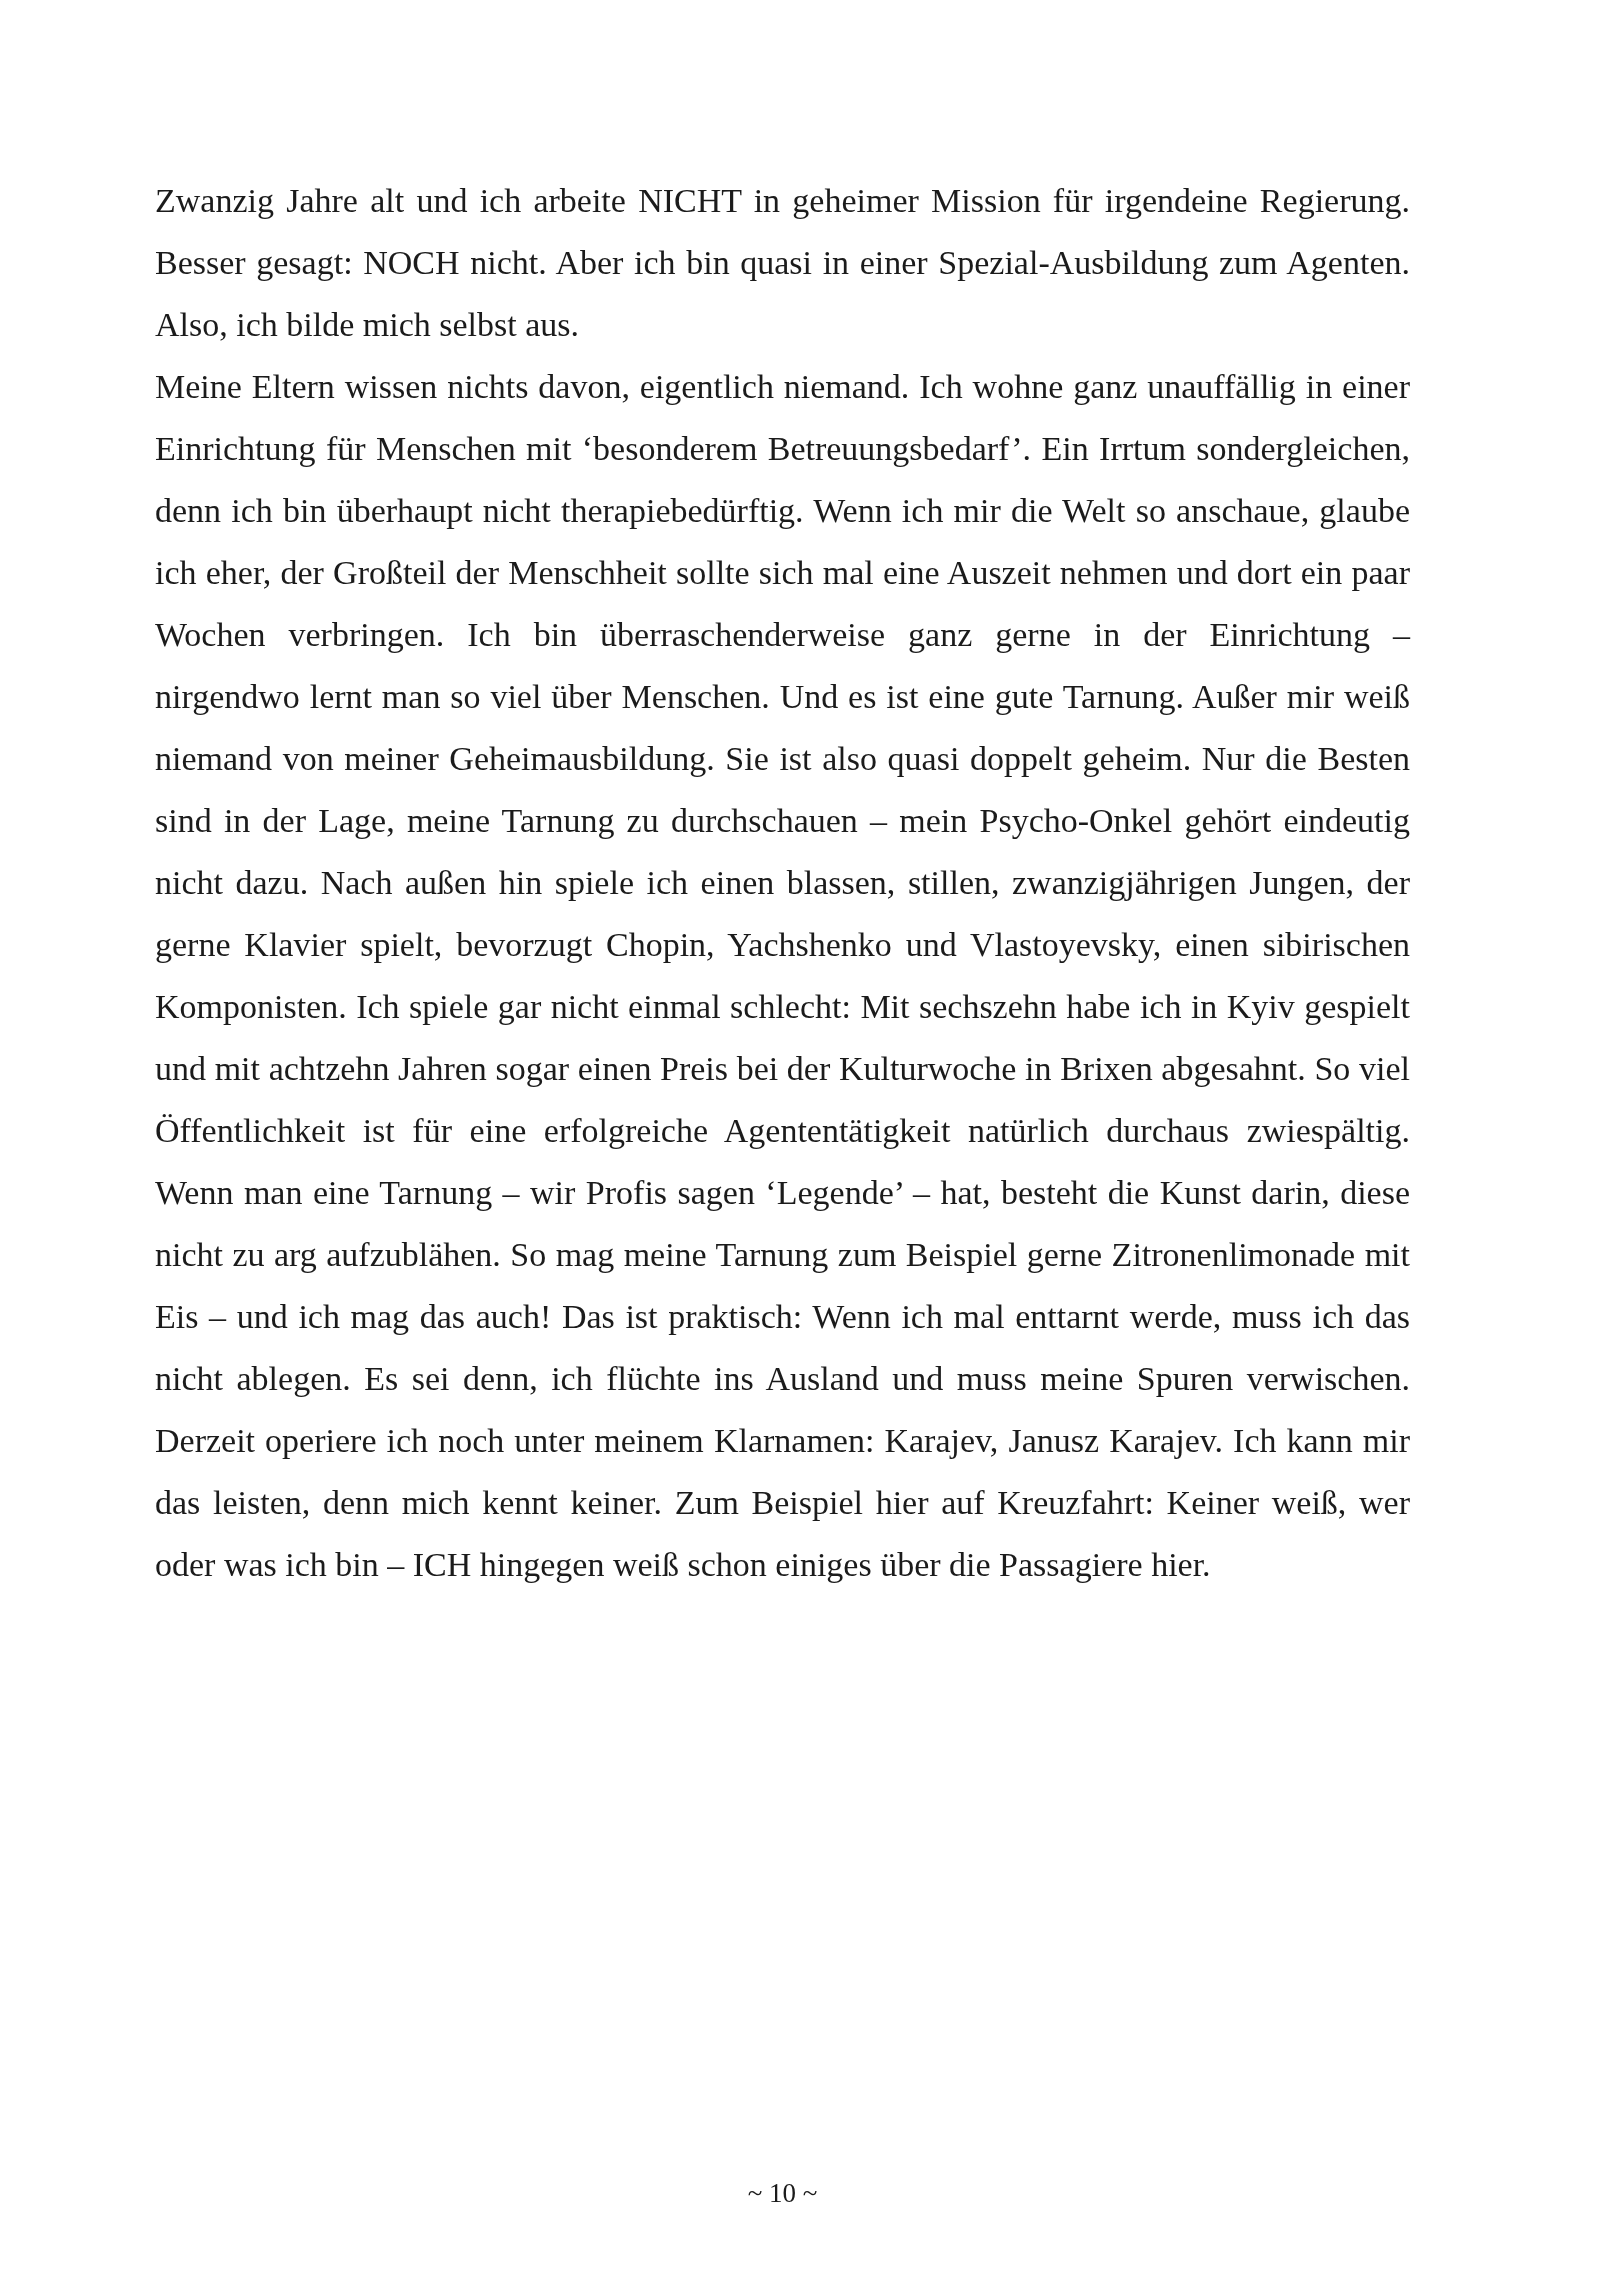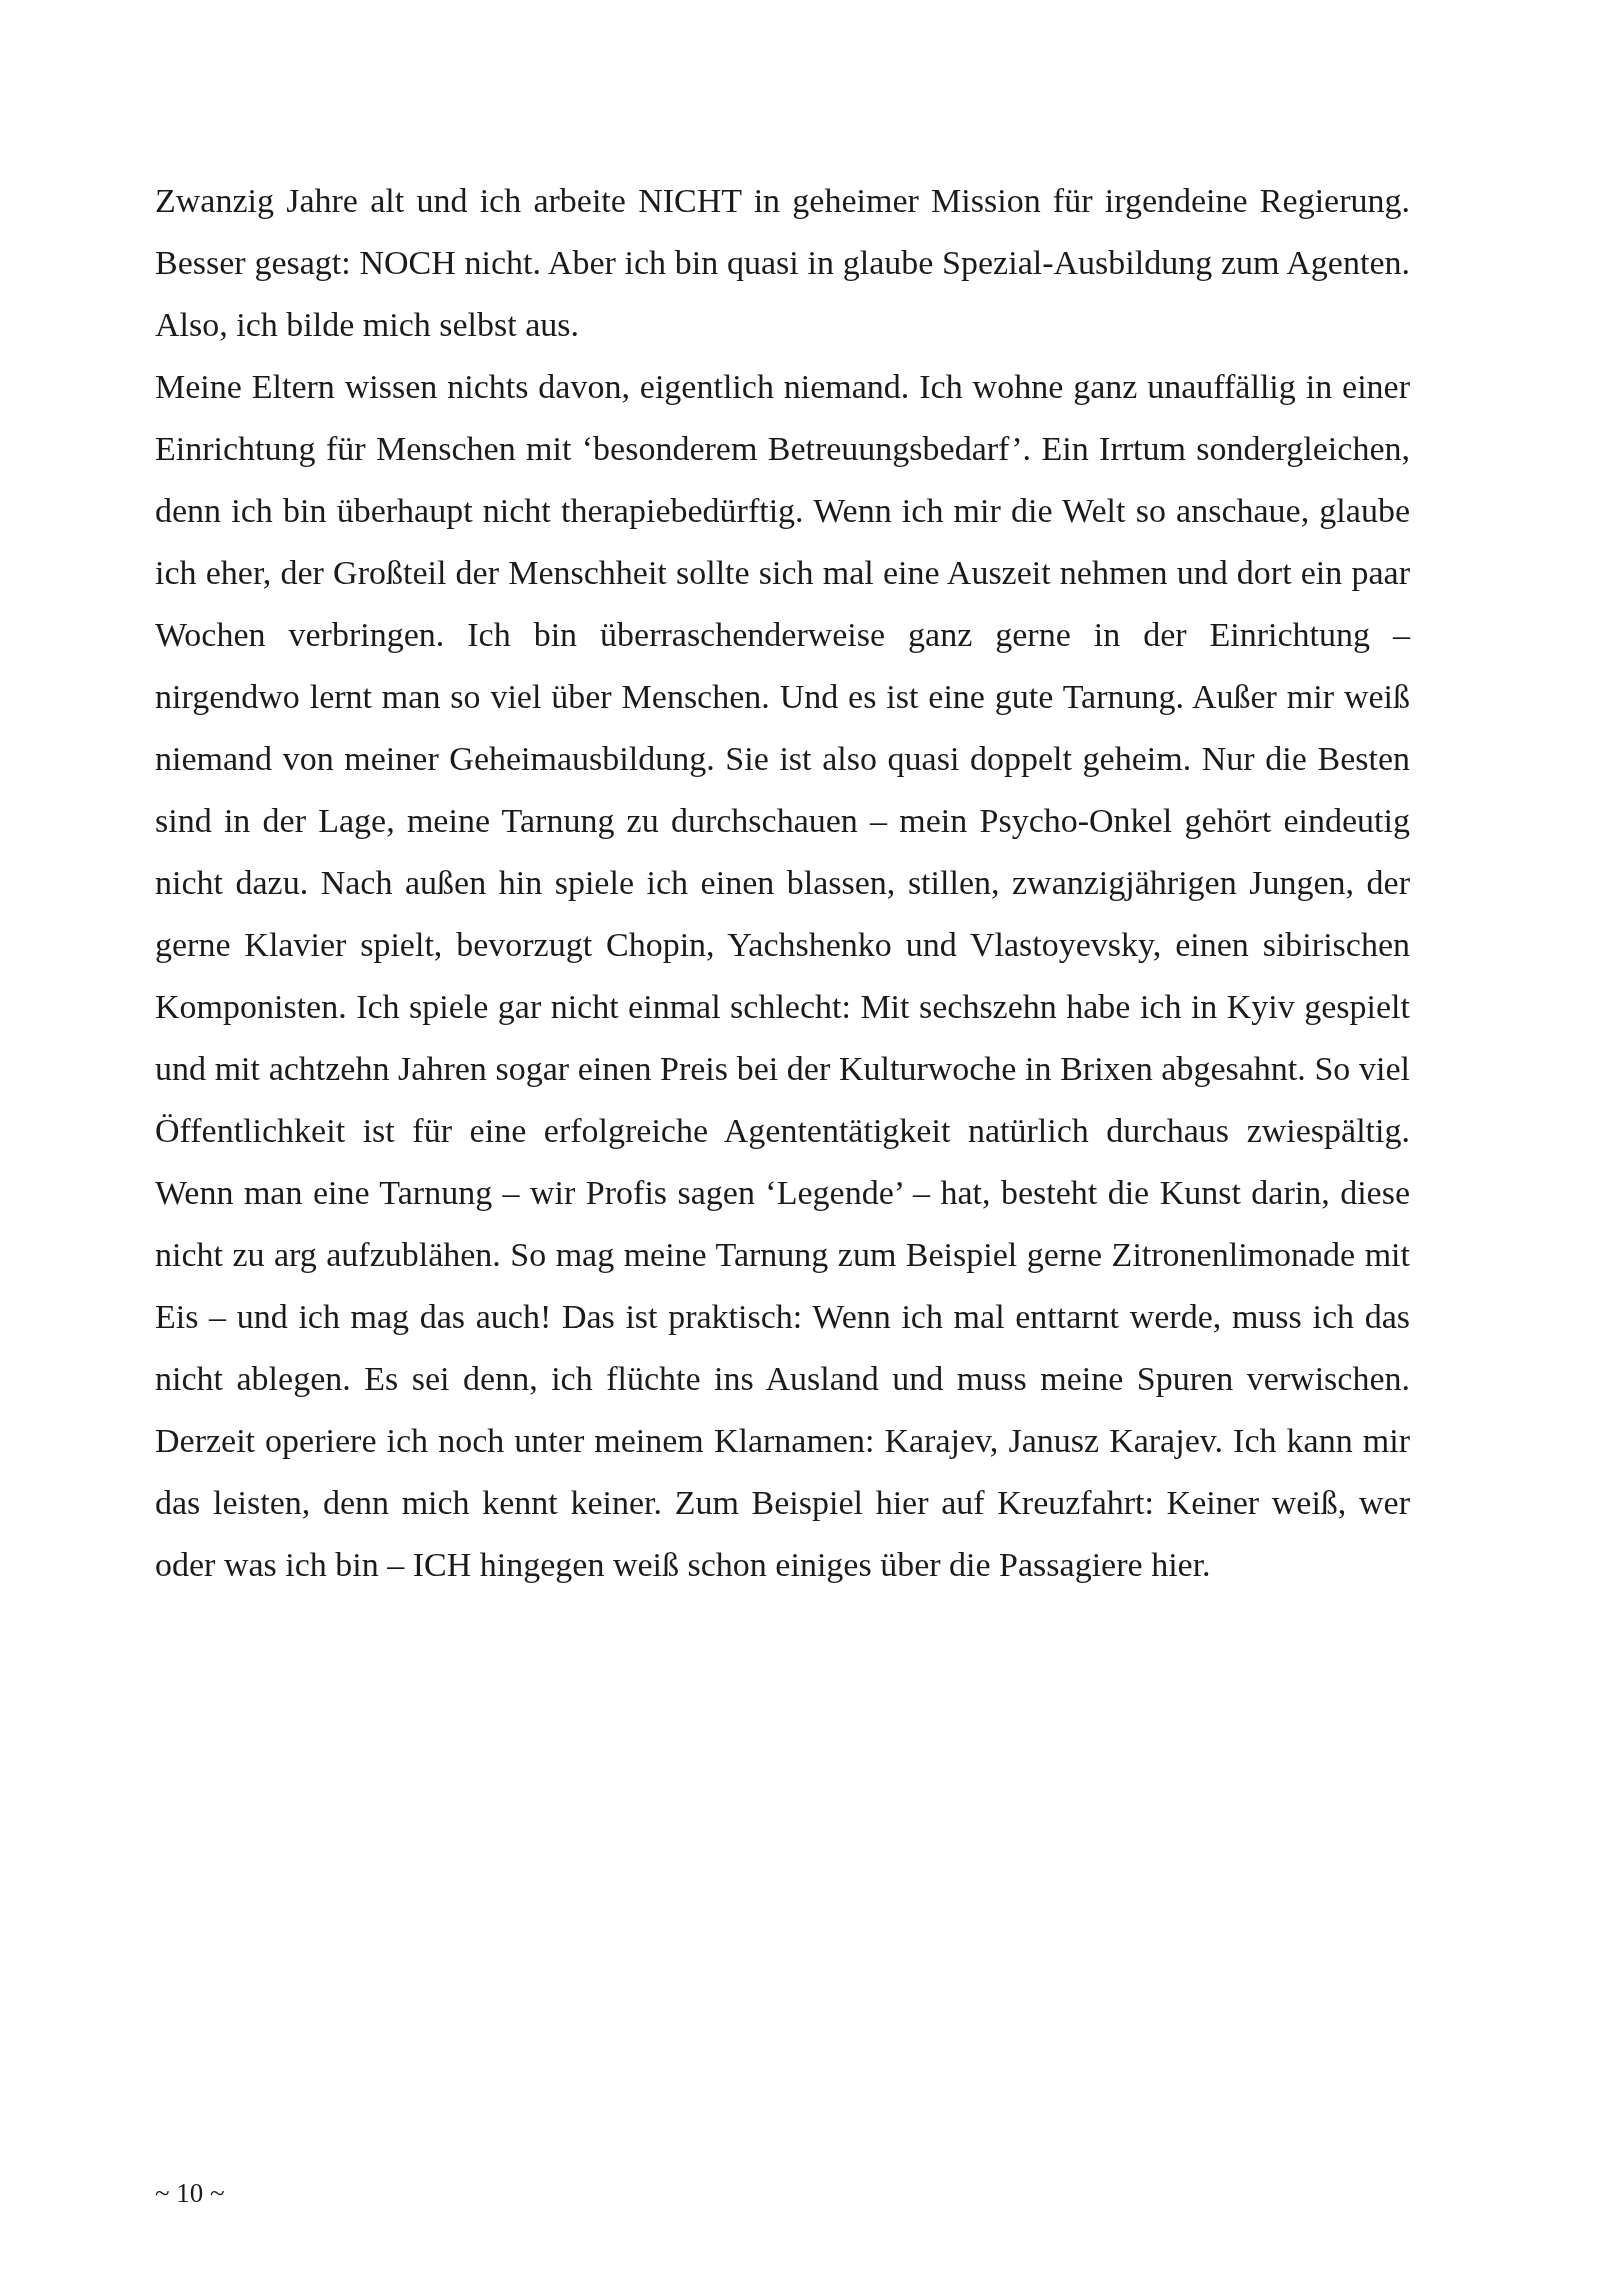--- a/index.html
+++ b/index.html
@@ -30,28 +30,29 @@
   }
   .text-block p {
     margin: 0;
     padding: 0;
   }
   .footer {
     position: absolute;
     left: 155px;
     width: 1255px;
     bottom: 86px;
+    text-align: center;
     font-size: 27px;
     line-height: 32px;
     color: #1b1b1b;
   }
 </style>
 </head>
 <body>
 
 <div class="page">
   <div class="text-block">
-    <p>Zwanzig Jahre alt und ich arbeite NICHT in geheimer Mission für irgendeine Regierung. Besser gesagt: NOCH nicht. Aber ich bin quasi in glaube Spezial-Ausbildung zum Agenten. Also, ich bilde mich selbst aus.</p>
+    <p>Zwanzig Jahre alt und ich arbeite NICHT in geheimer Mission für irgendeine Regierung. Besser gesagt: NOCH nicht. Aber ich bin quasi in einer Spezial-Ausbildung zum Agenten. Also, ich bilde mich selbst aus.</p>
     <p>Meine Eltern wissen nichts davon, eigentlich niemand. Ich wohne ganz unauffällig in einer Einrichtung für Menschen mit ʻbesonderem Betreuungsbedarf’. Ein Irrtum sondergleichen, denn ich bin überhaupt nicht therapiebedürftig. Wenn ich mir die Welt so anschaue, glaube ich eher, der Großteil der Menschheit sollte sich mal eine Auszeit nehmen und dort ein paar Wochen verbringen. Ich bin überraschenderweise ganz gerne in der Einrichtung – nirgendwo lernt man so viel über Menschen. Und es ist eine gute Tarnung. Außer mir weiß niemand von meiner Geheimausbildung. Sie ist also quasi doppelt geheim. Nur die Besten sind in der Lage, meine Tarnung zu durchschauen – mein Psycho-Onkel gehört eindeutig nicht dazu. Nach außen hin spiele ich einen blassen, stillen, zwanzigjährigen Jungen, der gerne Klavier spielt, bevorzugt Chopin, Yachshenko und Vlastoyevsky, einen sibirischen Komponisten. Ich spiele gar nicht einmal schlecht: Mit sechszehn habe ich in Kyiv gespielt und mit achtzehn Jahren sogar einen Preis bei der Kulturwoche in Brixen abgesahnt. So viel Öffentlichkeit ist für eine erfolgreiche Agententätigkeit natürlich durchaus zwiespältig. Wenn man eine Tarnung – wir Profis sagen ʻLegende’ – hat, besteht die Kunst darin, diese nicht zu arg aufzublähen. So mag meine Tarnung zum Beispiel gerne Zitronenlimonade mit Eis – und ich mag das auch! Das ist praktisch: Wenn ich mal enttarnt werde, muss ich das nicht ablegen. Es sei denn, ich flüchte ins Ausland und muss meine Spuren verwischen. Derzeit operiere ich noch unter meinem Klarnamen: Karajev, Janusz Karajev. Ich kann mir das leisten, denn mich kennt keiner. Zum Beispiel hier auf Kreuzfahrt: Keiner weiß, wer oder was ich bin – ICH hingegen weiß schon einiges über die Passagiere hier.</p>
   </div>
   <div class="footer">~ 10 ~</div>
 </div>
 
 
 </body></html>

